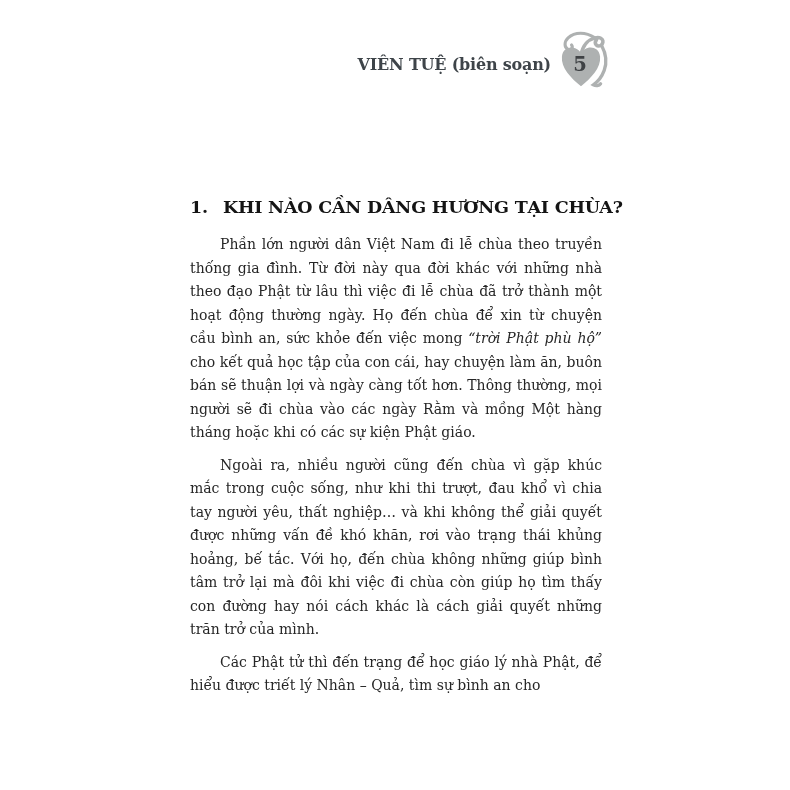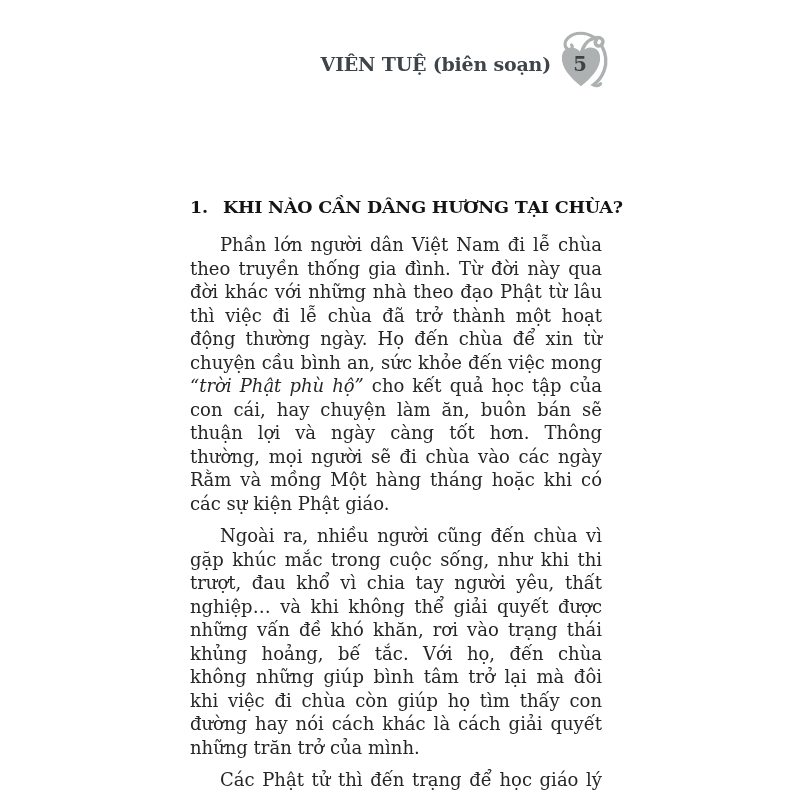--- a/index.html
+++ b/index.html
@@ -26,21 +26,21 @@
   
   .running-header{
     position:absolute;
     top:26px;
     right:176px;
     height:66px;
     display:flex;
     align-items:center;
   }
   .running-title{
-    font-size:19px;
+    font-size:16px;
     font-weight:bold;
     letter-spacing:-0.2px;
     color:var(--header-text);
     margin-top:10px;
     white-space:nowrap;
   }
   .ornament{
     width:66px;
     height:66px;
     margin-left:-3px;
@@ -68,21 +68,21 @@
     font-weight:bold;
     letter-spacing:-0.2px;
     color:var(--heading-text);
     margin-bottom:16px;
   }
   .heading-number{
     flex:0 0 auto;
     margin-right:15px;
   }
   .content p{
-    font-size:18px;
+    font-size:14px;
     line-height:23.5px;
     text-align:justify;
     text-indent:30px;
     margin-bottom:9px;
     color:var(--text);
   }
   .content p em{
     font-style:italic;
   }
 </style>

